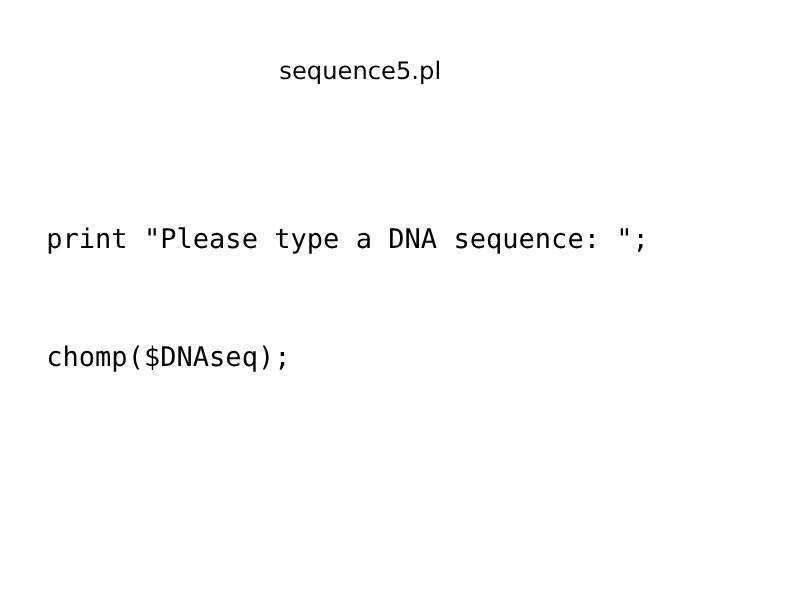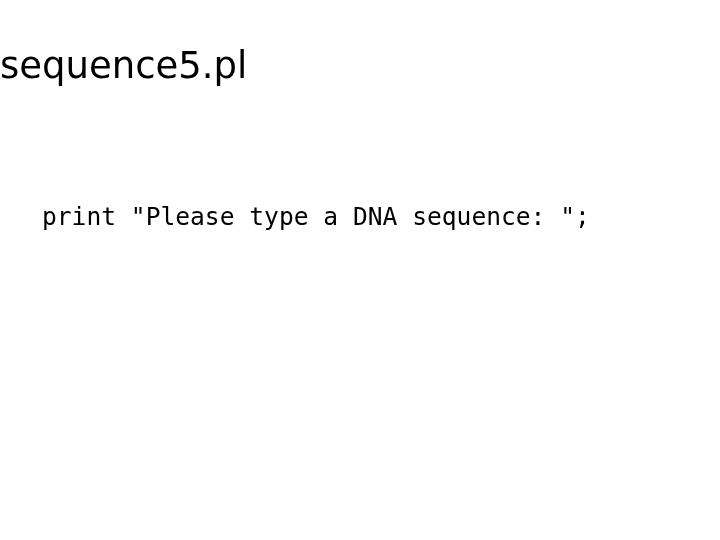--- a/index.html
+++ b/index.html
@@ -17,23 +17,23 @@
     position: relative;
     width: 720px;
     height: 540px;
     background: #ffffff;
   }
   #slide-title {
     position: absolute;
     left: 0;
     top: 46px;
     width: 655px;
-    text-align: left;
+    text-align: center;
     font-family: "DejaVu Sans", "Liberation Sans", sans-serif;
-    font-size: 37px;
+    font-size: 22px;
     font-weight: 400;
     line-height: 40px;
     color: #000000;
     letter-spacing: 0px;
     white-space: pre;
   }
   #code-block {
     position: absolute;
     left: 42px;
     top: 126px;
@@ -56,20 +56,21 @@
 </style>
 </head>
 <body>
 
 <div id="slide">
 
   <div id="slide-title">sequence5.pl</div>
 
   <div id="code-block">
     <span class="code-line">print "Please type a DNA sequence: ";</span>
+    <span class="code-line">chomp($DNAseq);</span>
     <span class="code-line blank"></span>
     
     
     
     
     
     
   </div>
 
 </div>

